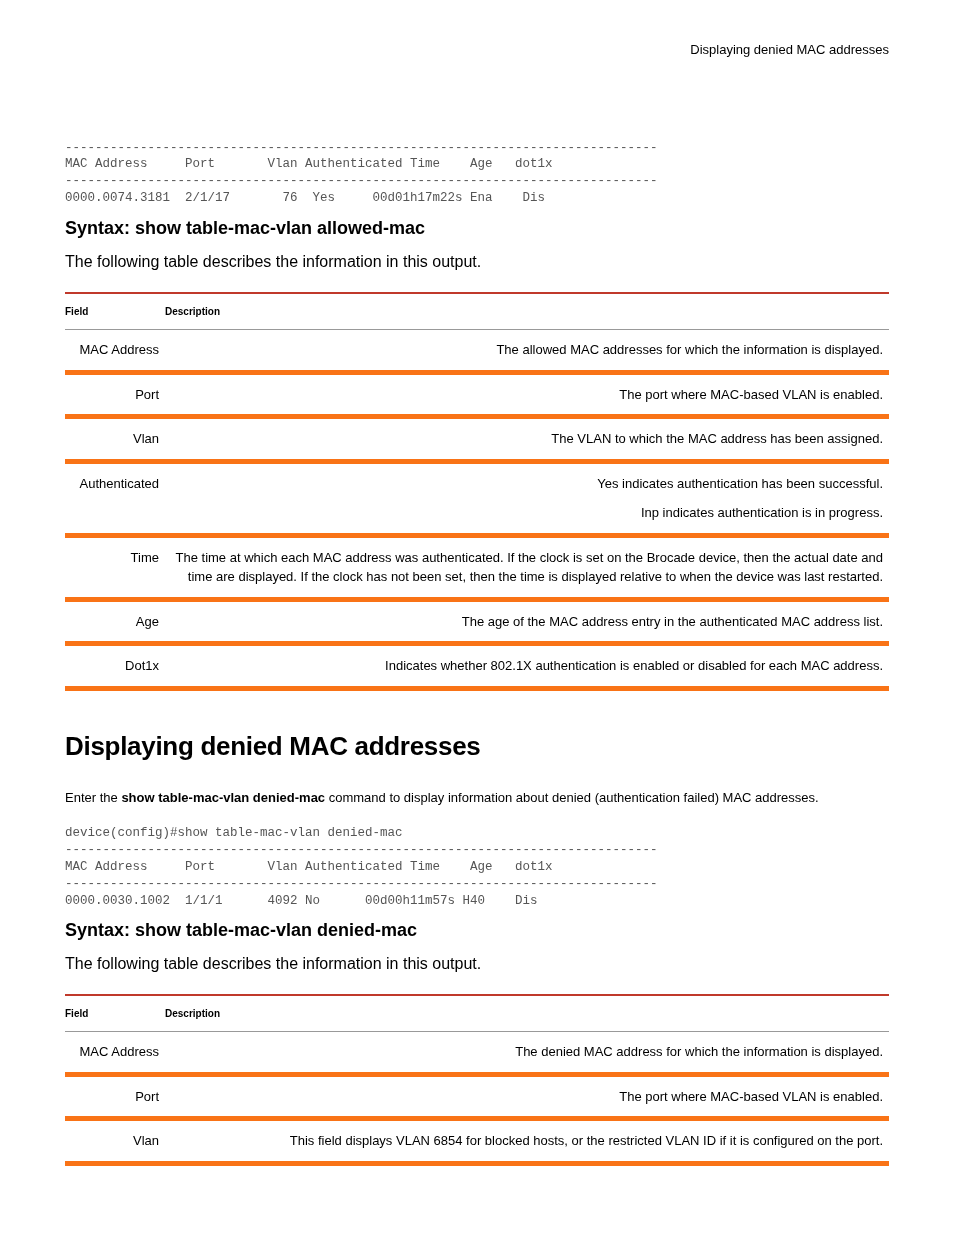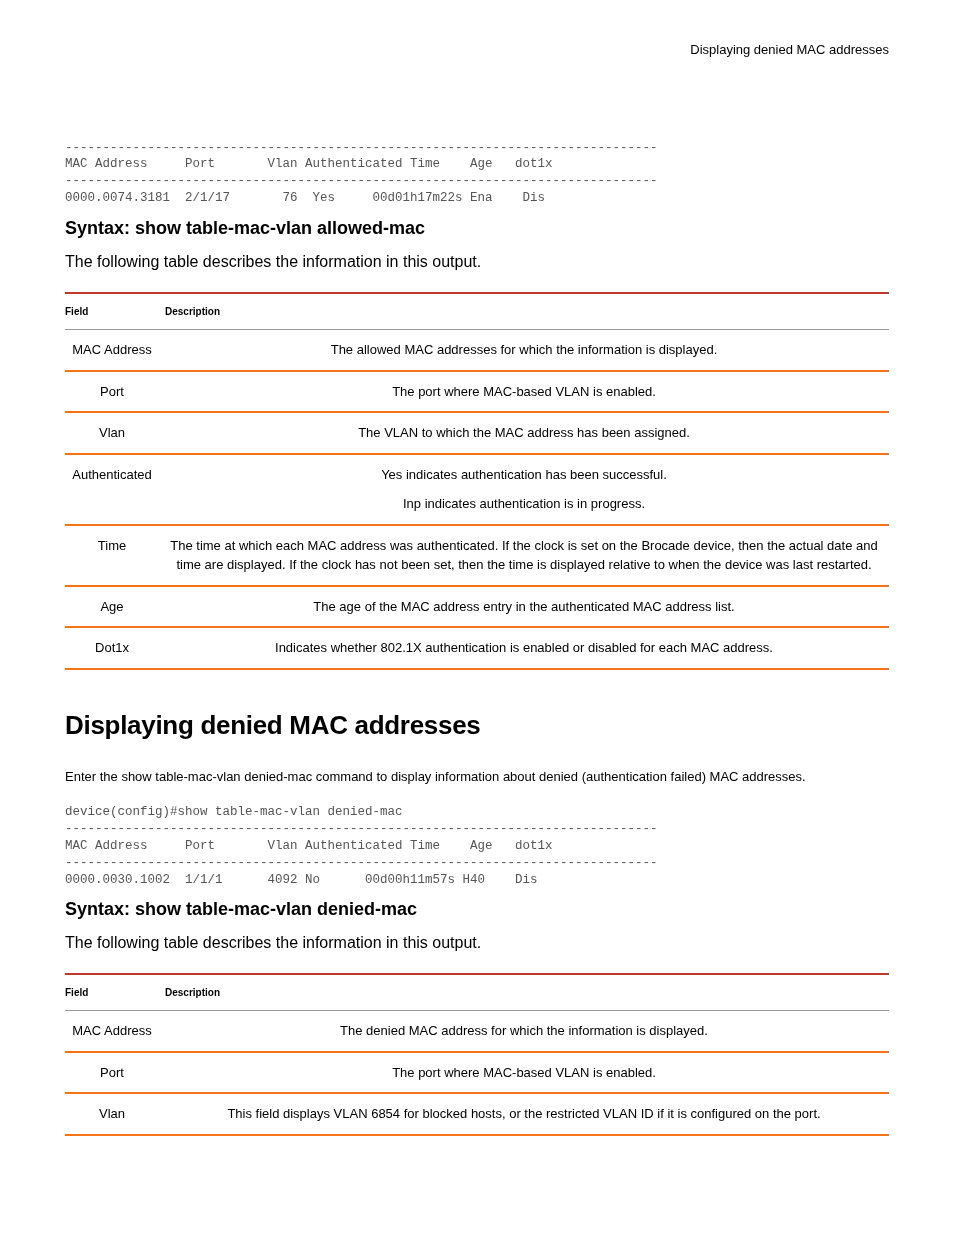--- a/index.html
+++ b/index.html
@@ -29,44 +29,44 @@
     .syntax-line {
       font-weight: bold;
       font-size: 18px;
       margin-top: 6px;
       margin-bottom: 8px;
     }
     .body-text {
       font-size: 16px;
       margin-bottom: 18px;
     }
-    .bold { font-weight: normal; margin-top: 28px; }
+    .bold { font-weight: bold; margin-top: 28px; }
     table.fields {
       width: 100%;
       border-collapse: collapse;
       margin-top: 8px;
       margin-bottom: 30px;
     }
     table.fields thead tr {
       border-top: 2px solid #c0392b;
       border-bottom: 1px solid #999;
     }
     table.fields th {
       text-align: left;
       font-weight: bold;
       font-size: 10px;
       padding: 10px 6px 10px 0;
       vertical-align: top;
     }
     table.fields td {
-      text-align: center;
+      text-align: right;
       font-size: 13px;
       padding: 10px 6px 10px 0;
       vertical-align: top;
-      border-bottom: 2px solid #f97316;
+      border-bottom: 5px solid #f97316;
     }
     table.fields td.field-name {
       width: 100px;
       white-space: nowrap;
     }
     table.fields td.desc p {
       margin-bottom: 10px;
     }
     table.fields td.desc p:last-child {
       margin-bottom: 0;

